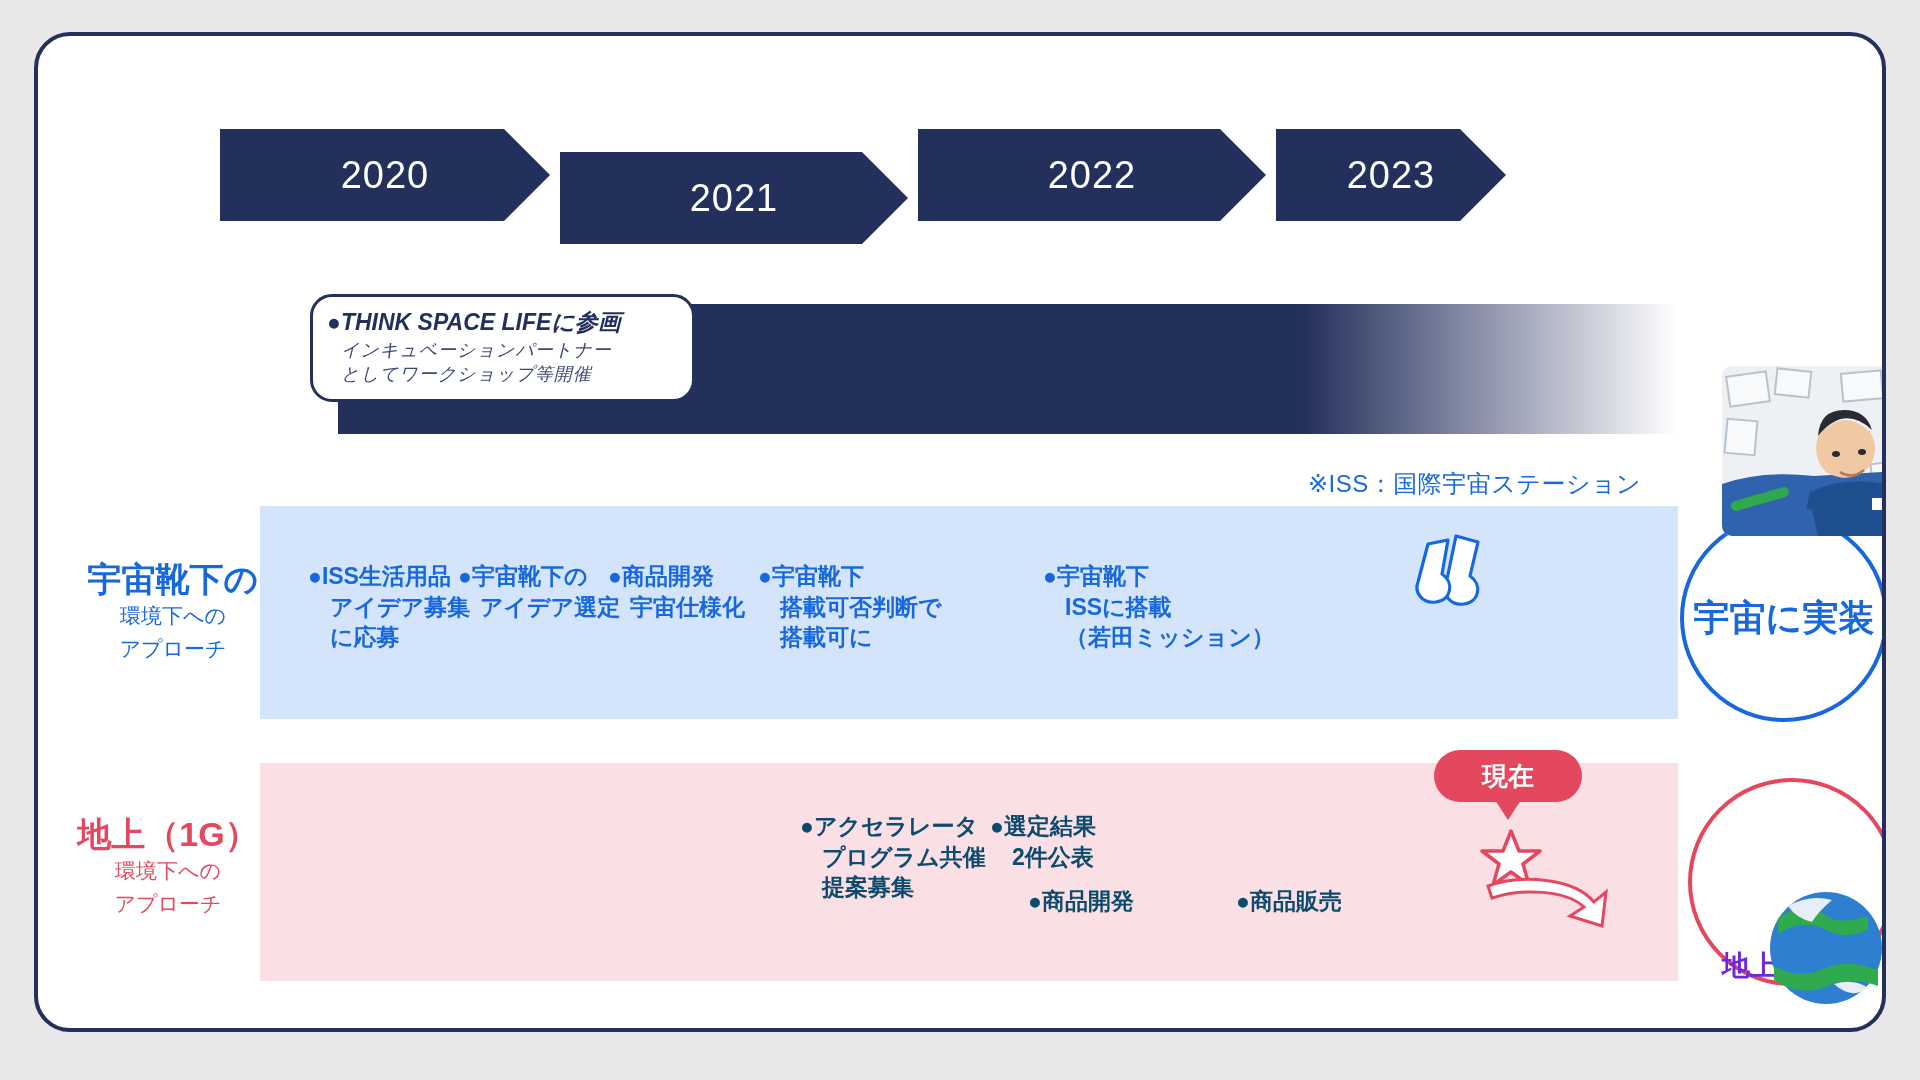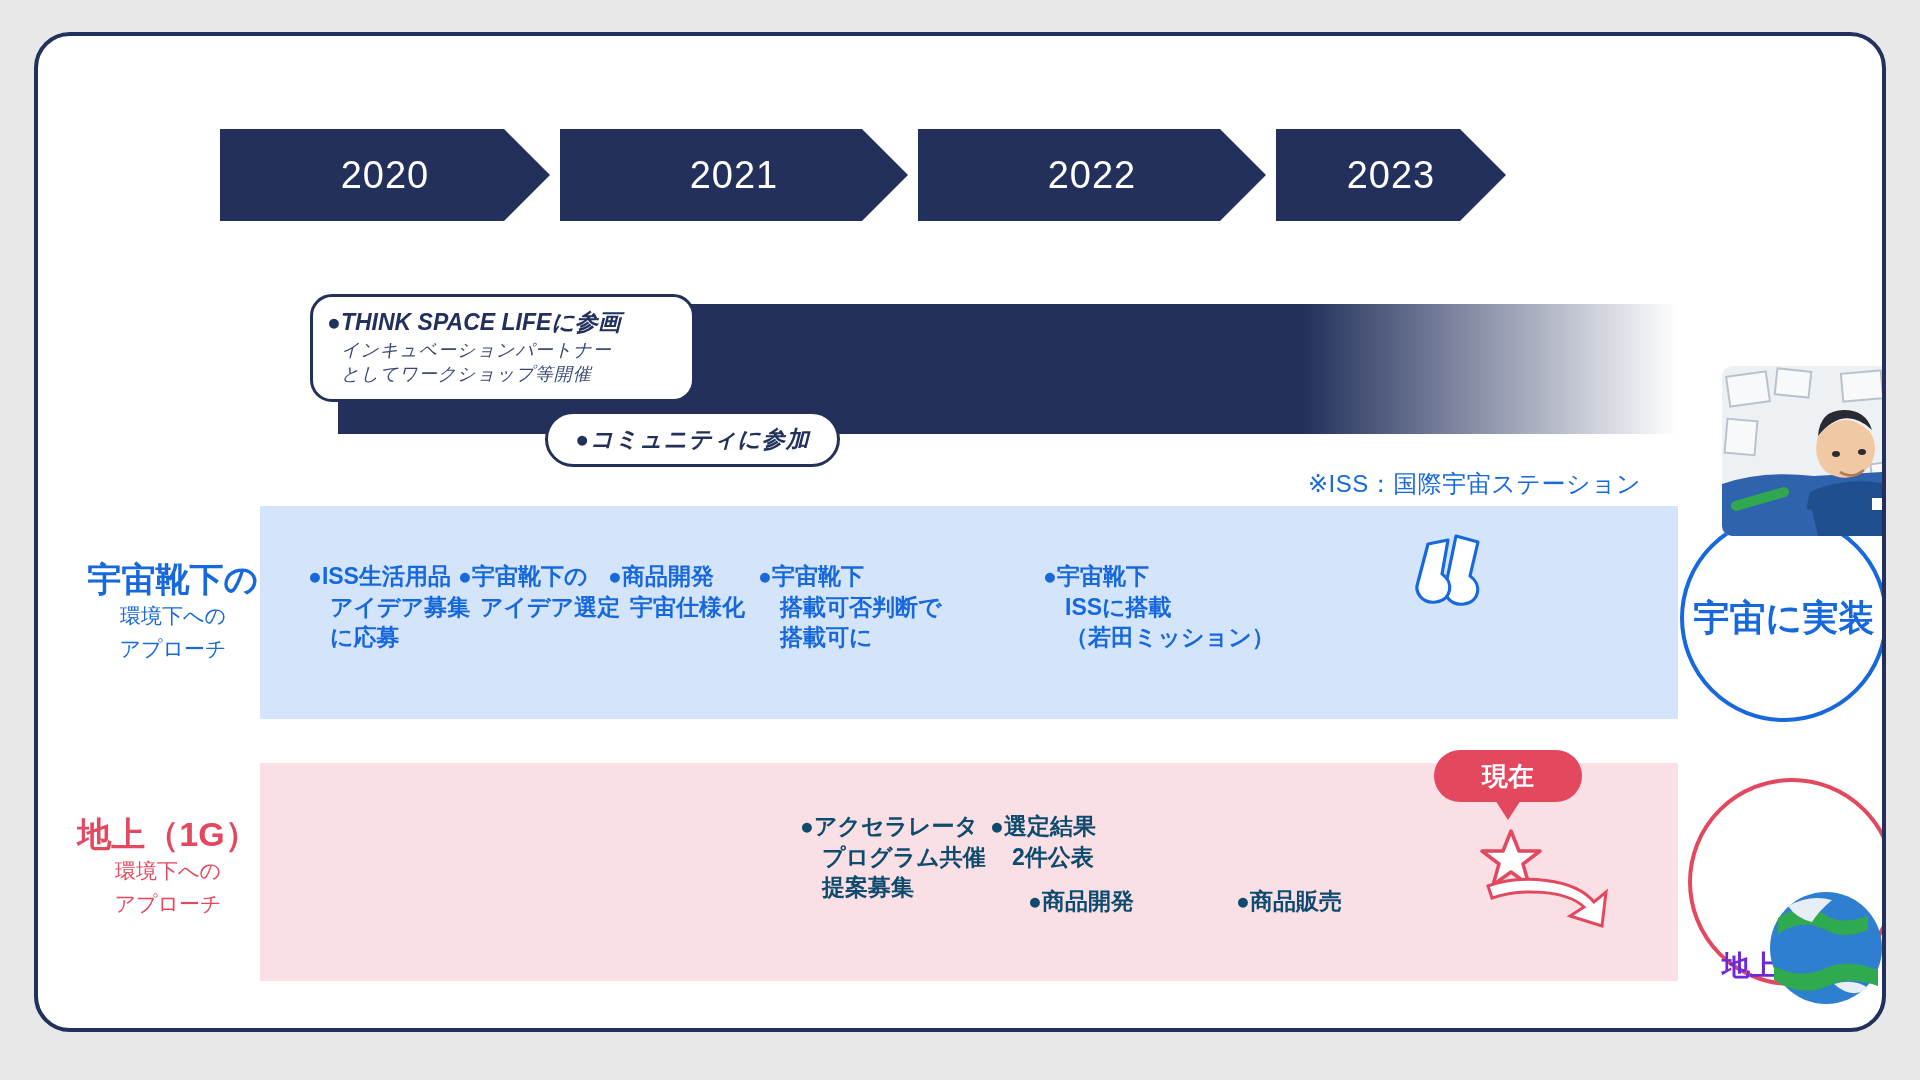--- a/index.html
+++ b/index.html
@@ -107,42 +107,39 @@
 </style>
 </head>
 <body>
 
 <div class="board">
 
   <div class="years" id="years">
       <div class="yr" style="left: 0px; width: 330px;">
         <span>2020</span>
       </div>
-      <div class="yr" style="left: 340px; width: 348px;">
+      <div class="yr" style="left: 340px; width: 348px; margin-top: 23px;">
         <span>2021</span>
       </div>
       <div class="yr" style="left: 698px; width: 348px;">
         <span>2022</span>
       </div>
       <div class="yr" style="left: 1056px; width: 230px;">
         <span>2023</span>
       </div>
     </div>
 
   <div class="darkbar"></div>
 
   <div class="callout" id="callout-think">
     <div class="callout-main">●THINK SPACE LIFEに参画</div>
     <div class="callout-sub">インキュベーションパートナー</div>
     <div class="callout-sub">としてワークショップ等開催</div>
   </div>
 
-  <div class="callout" id="callout-community">
-    <div class="callout-main">●コミュニティに参加</div>
-  </div>
 
   <div class="iss-note">※ISS：国際宇宙ステーション</div>
 
   <div class="band" id="band-micro"></div>
   <div class="band" id="band-ground"></div>
 
   <div class="rowlabel" id="label-micro">
     <div class="big">宇宙靴下の</div>
     <div class="small">環境下への</div>
     <div class="small">アプローチ</div>

